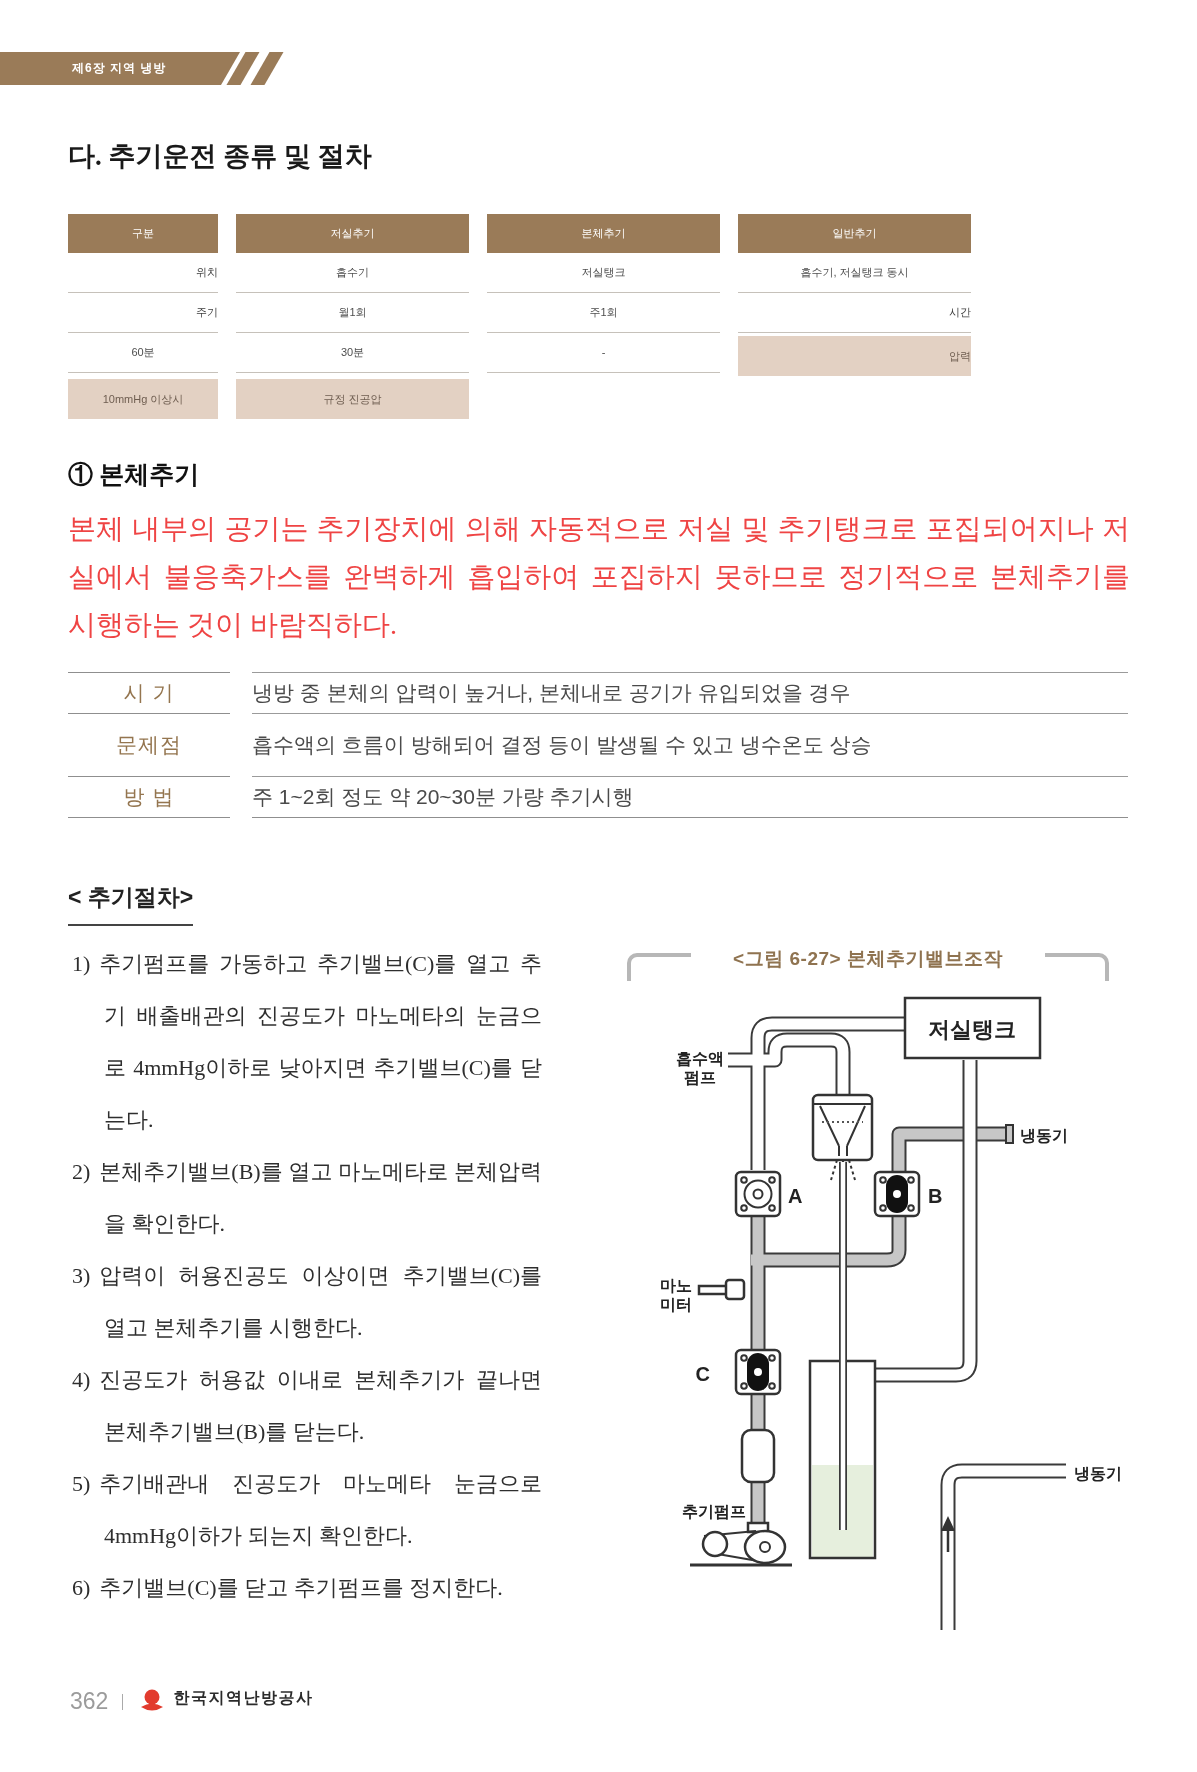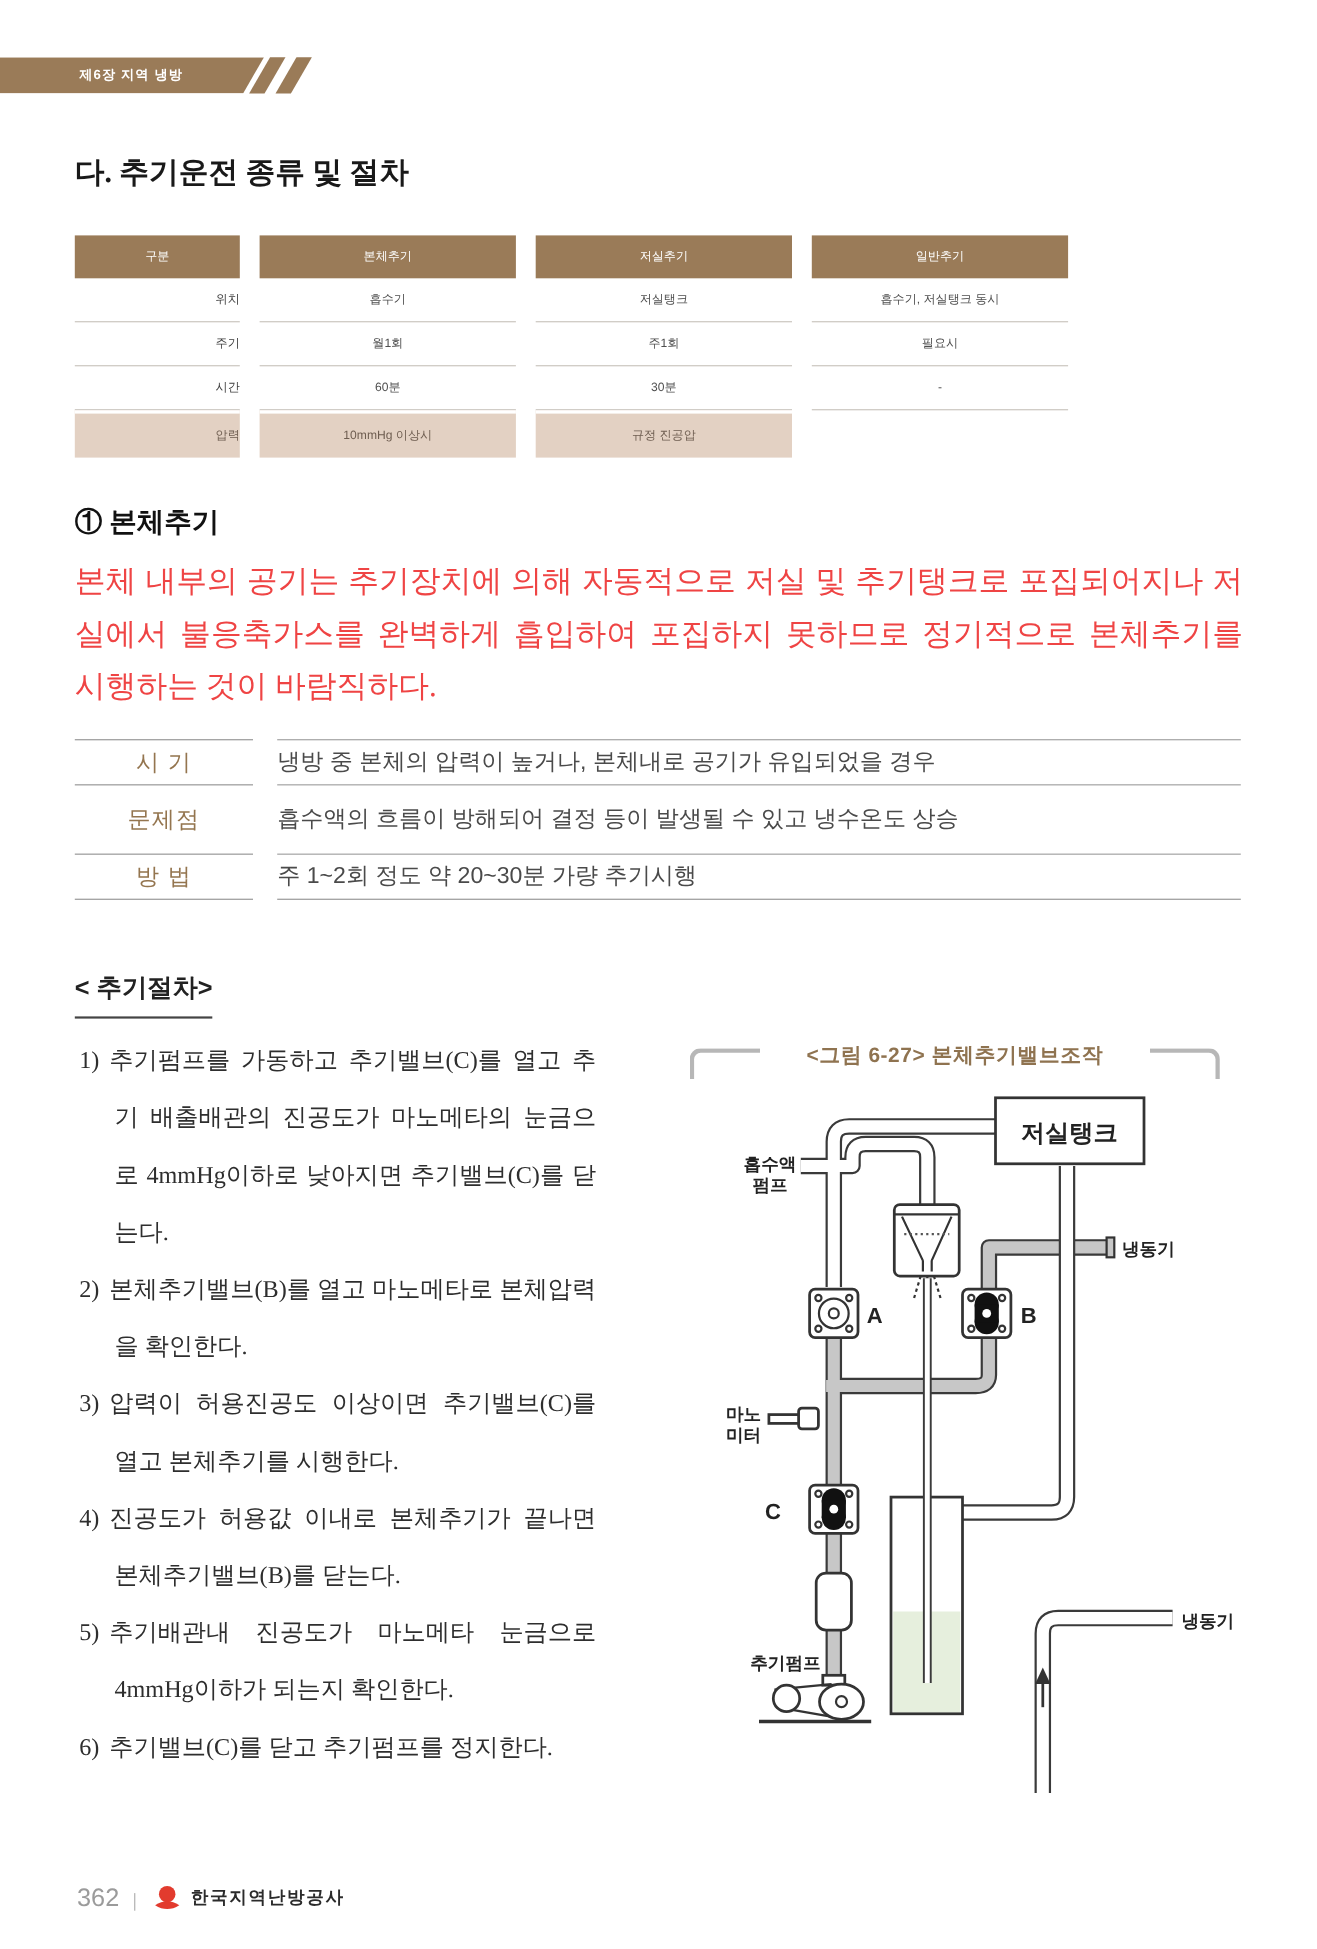--- a/index.html
+++ b/index.html
@@ -93,51 +93,50 @@
   svg .to { fill:none; stroke:#3a3a3a; stroke-width:8; }
   svg .ti { fill:none; stroke:#ffffff; stroke-width:4.5; }
   svg .ln { fill:none; stroke:#333; stroke-width:2; }
   svg .comp { fill:#fff; stroke:#333; stroke-width:2.5; }
   svg text { font-family:"Liberation Sans", sans-serif; font-weight:bold; fill:#222; }
   svg .lab16 { font-size:16px; }
   svg .lab20 { font-size:20px; }
   svg .lab22 { font-size:22px; }
 
   
-  .footer { position:absolute; left:70px; top:1688px; display:flex; align-items:center;margin-top:24px; }
+  .footer { position:absolute; left:70px; top:1688px; display:flex; align-items:flex-start; }
   .pgnum { font-size:23px; color:#9b9b9b; }
   .fdiv  { width:1px; height:16px; background:#aaa; margin:6px 16px 0 14px; }
   .pub   { font-size:16px; font-weight:bold; color:#2b2b2b; letter-spacing:1.5px; margin-left:8px; }
 </style>
 </head>
 <body>
 
 <div class="page">
 
   <div class="banner">제6장 지역 냉방</div>
   <div class="slash s1"></div>
   <div class="slash s2"></div>
 
   <div class="sec-title">다. 추기운전 종류 및 절차</div>
 
   <div class="t1">
     <div class="h">구분</div>
+    <div class="h">저실추기</div>
     <div class="h">본체추기</div>
-    <div class="h">저실추기</div>
     <div class="h">일반추기</div>
 
     <div class="c lab">위치</div>
     <div class="c">흡수기</div>
     <div class="c">저실탱크</div>
     <div class="c">흡수기, 저실탱크 동시</div>
 
     <div class="c lab">주기</div>
     <div class="c">월1회</div>
     <div class="c">주1회</div>
-    <div class="c">필요시</div>
 
     <div class="c lab">시간</div>
     <div class="c">60분</div>
     <div class="c">30분</div>
     <div class="c">-</div>
 
     <div class="c hl lab">압력</div>
     <div class="c hl">10mmHg 이상시</div>
     <div class="c hl">규정 진공압</div>
   </div>

